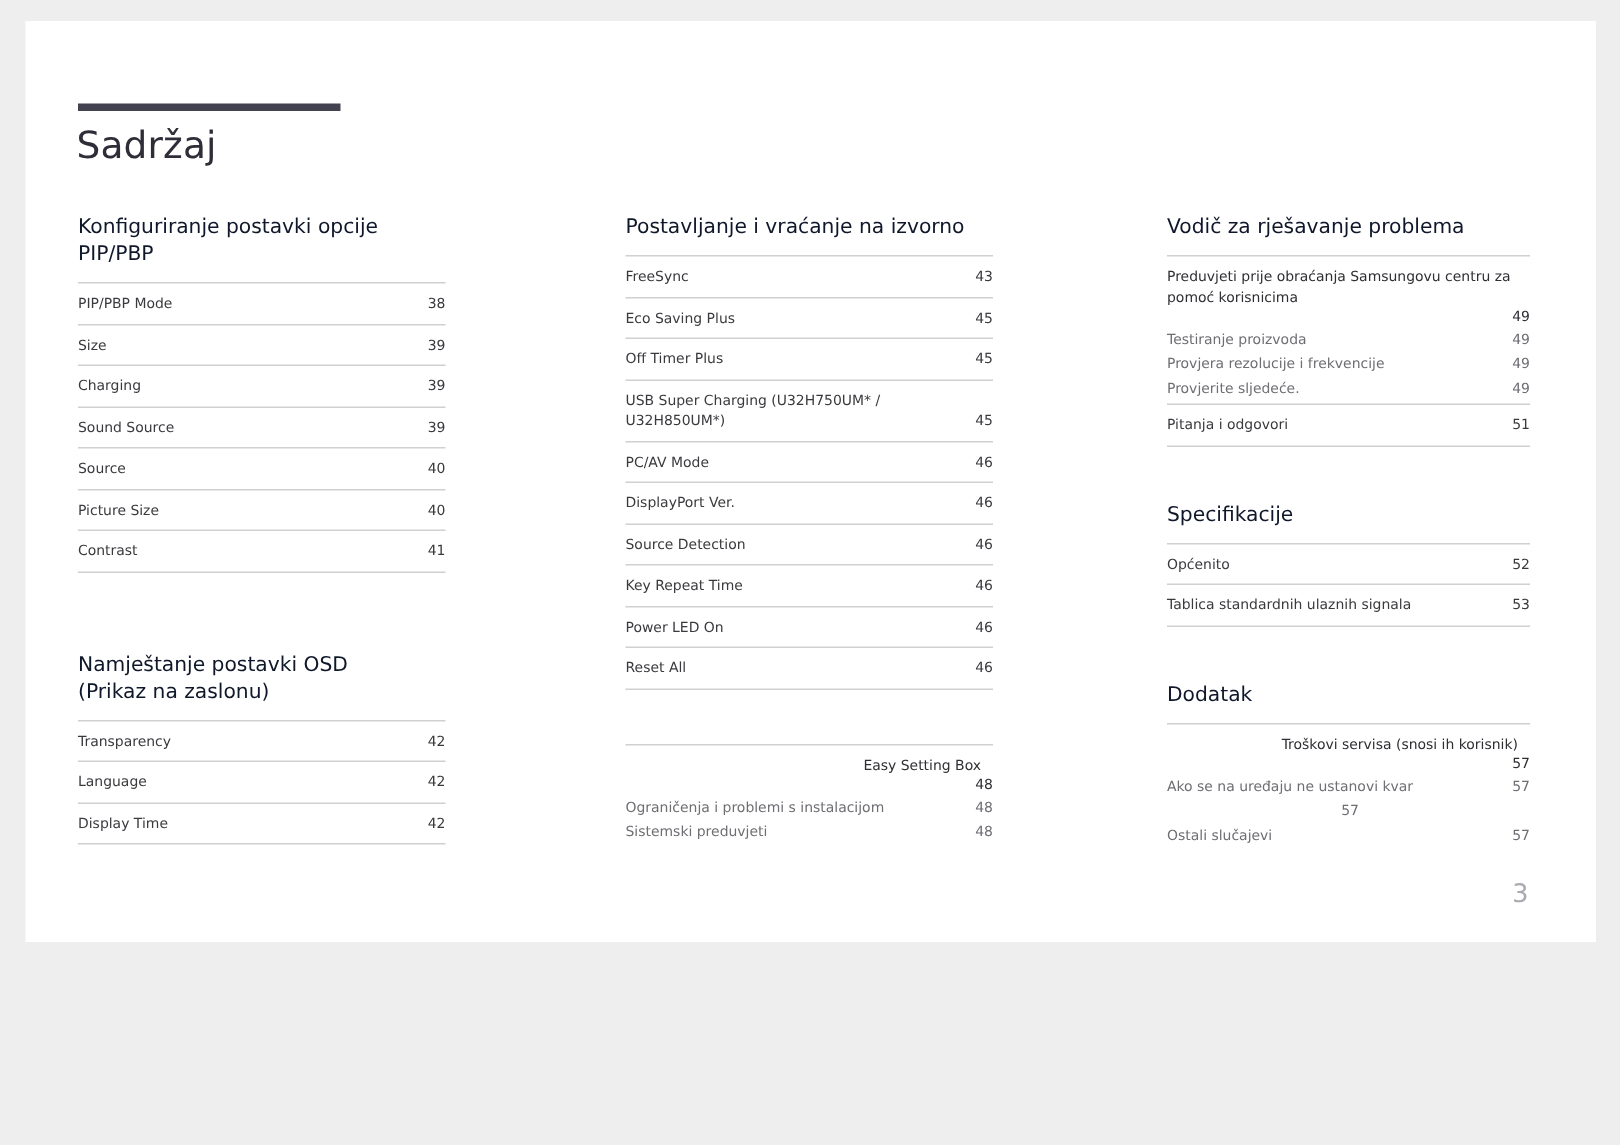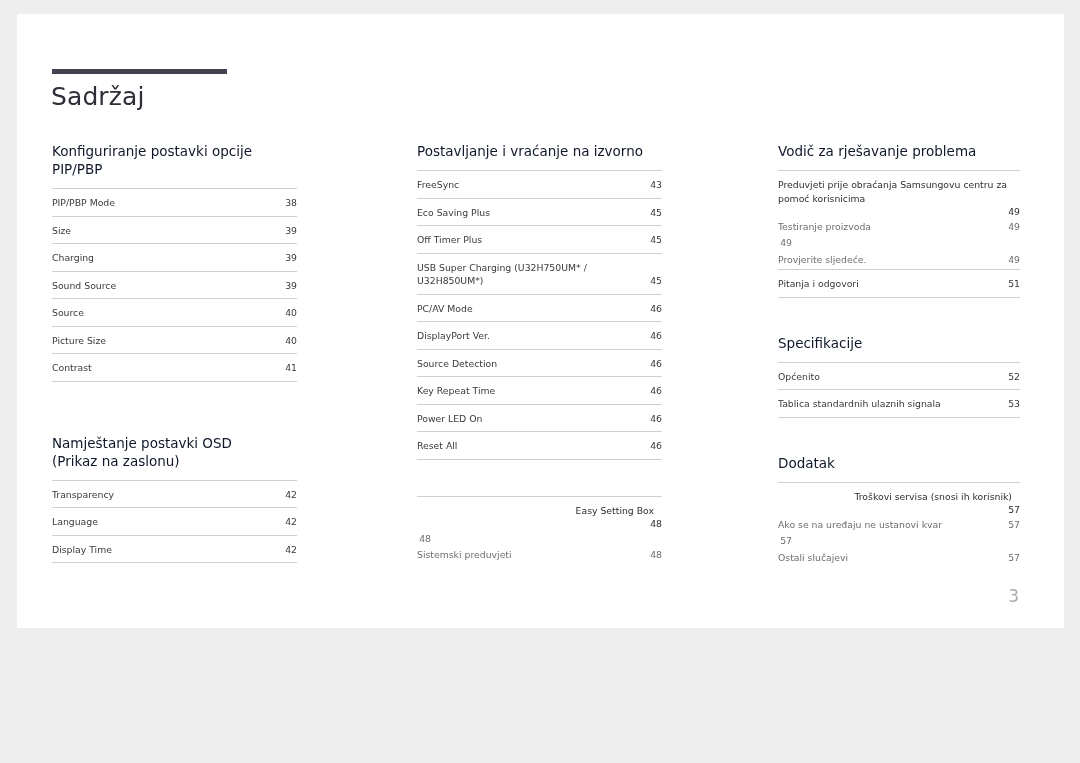--- a/index.html
+++ b/index.html
@@ -50,21 +50,21 @@
     font-weight: 400;
     line-height: 18px;
     margin-bottom: 10px;
     white-space: pre-line;
   }
   .entries { width: 100%; }
 
   .entry {
     display: flex;
     align-items: flex-end;
-    justify-content: flex-start;
+    justify-content: center;
     border-top: 1px solid #d0cfd2;
     padding: 7px 0 6px 0;
     min-height: 25px;
   }
   .entry:last-child { border-bottom: 0; }
   .entry .lbl {
     font-size: 9.3px;
     color: #3a3a3e;
     line-height: 13.5px;
     padding-right: 8px;
@@ -218,20 +218,21 @@
           </div>
         </div>
         <div class="gap-md"></div>
         <div class="section">
           <div class="entries">
             <div class="entry group-head">
               <span class="lbl">Easy Setting Box</span>
               <span class="pg">48</span>
             </div>
             <div class="entry sub">
+              <span class="lbl">Ograničenja i problemi s instalacijom</span>
               <span class="pg">48</span>
             </div>
             <div class="entry sub">
               <span class="lbl">Sistemski preduvjeti</span>
               <span class="pg">48</span>
             </div>
           </div>
         </div>
       </div>
     <div class="col col-3">
@@ -240,20 +241,21 @@
           <div class="entries has-bottom-rule">
             <div class="entry group-head">
               <span class="lbl">Preduvjeti prije obraćanja Samsungovu centru za pomoć korisnicima</span>
               <span class="pg">49</span>
             </div>
             <div class="entry sub">
               <span class="lbl">Testiranje proizvoda</span>
               <span class="pg">49</span>
             </div>
             <div class="entry sub">
+              <span class="lbl">Provjera rezolucije i frekvencije</span>
               <span class="pg">49</span>
             </div>
             <div class="entry sub">
               <span class="lbl">Provjerite sljedeće.</span>
               <span class="pg">49</span>
             </div>
             <div class="entry">
               <span class="lbl">Pitanja i odgovori</span>
               <span class="pg">51</span>
             </div>

